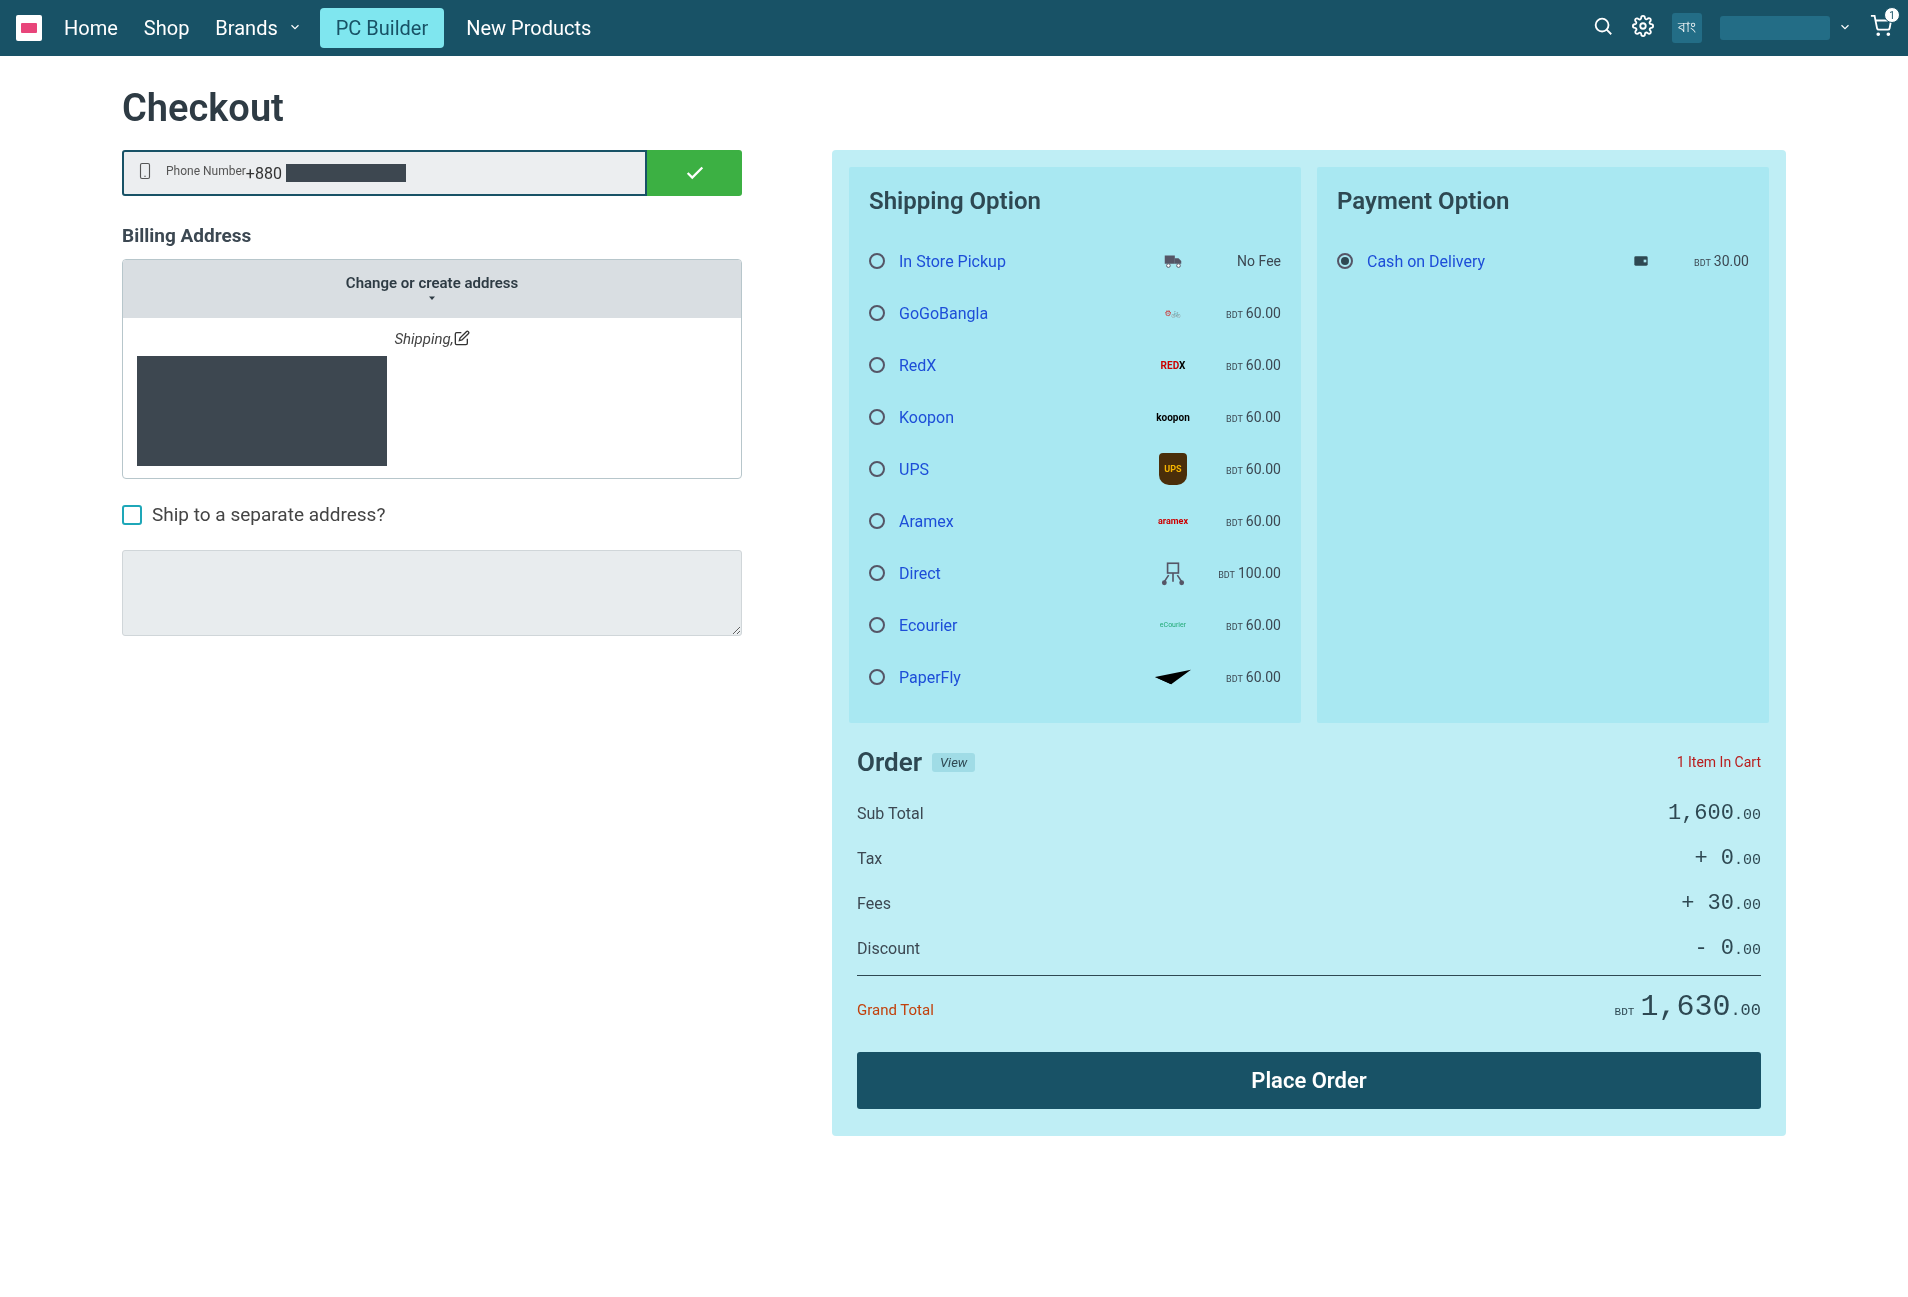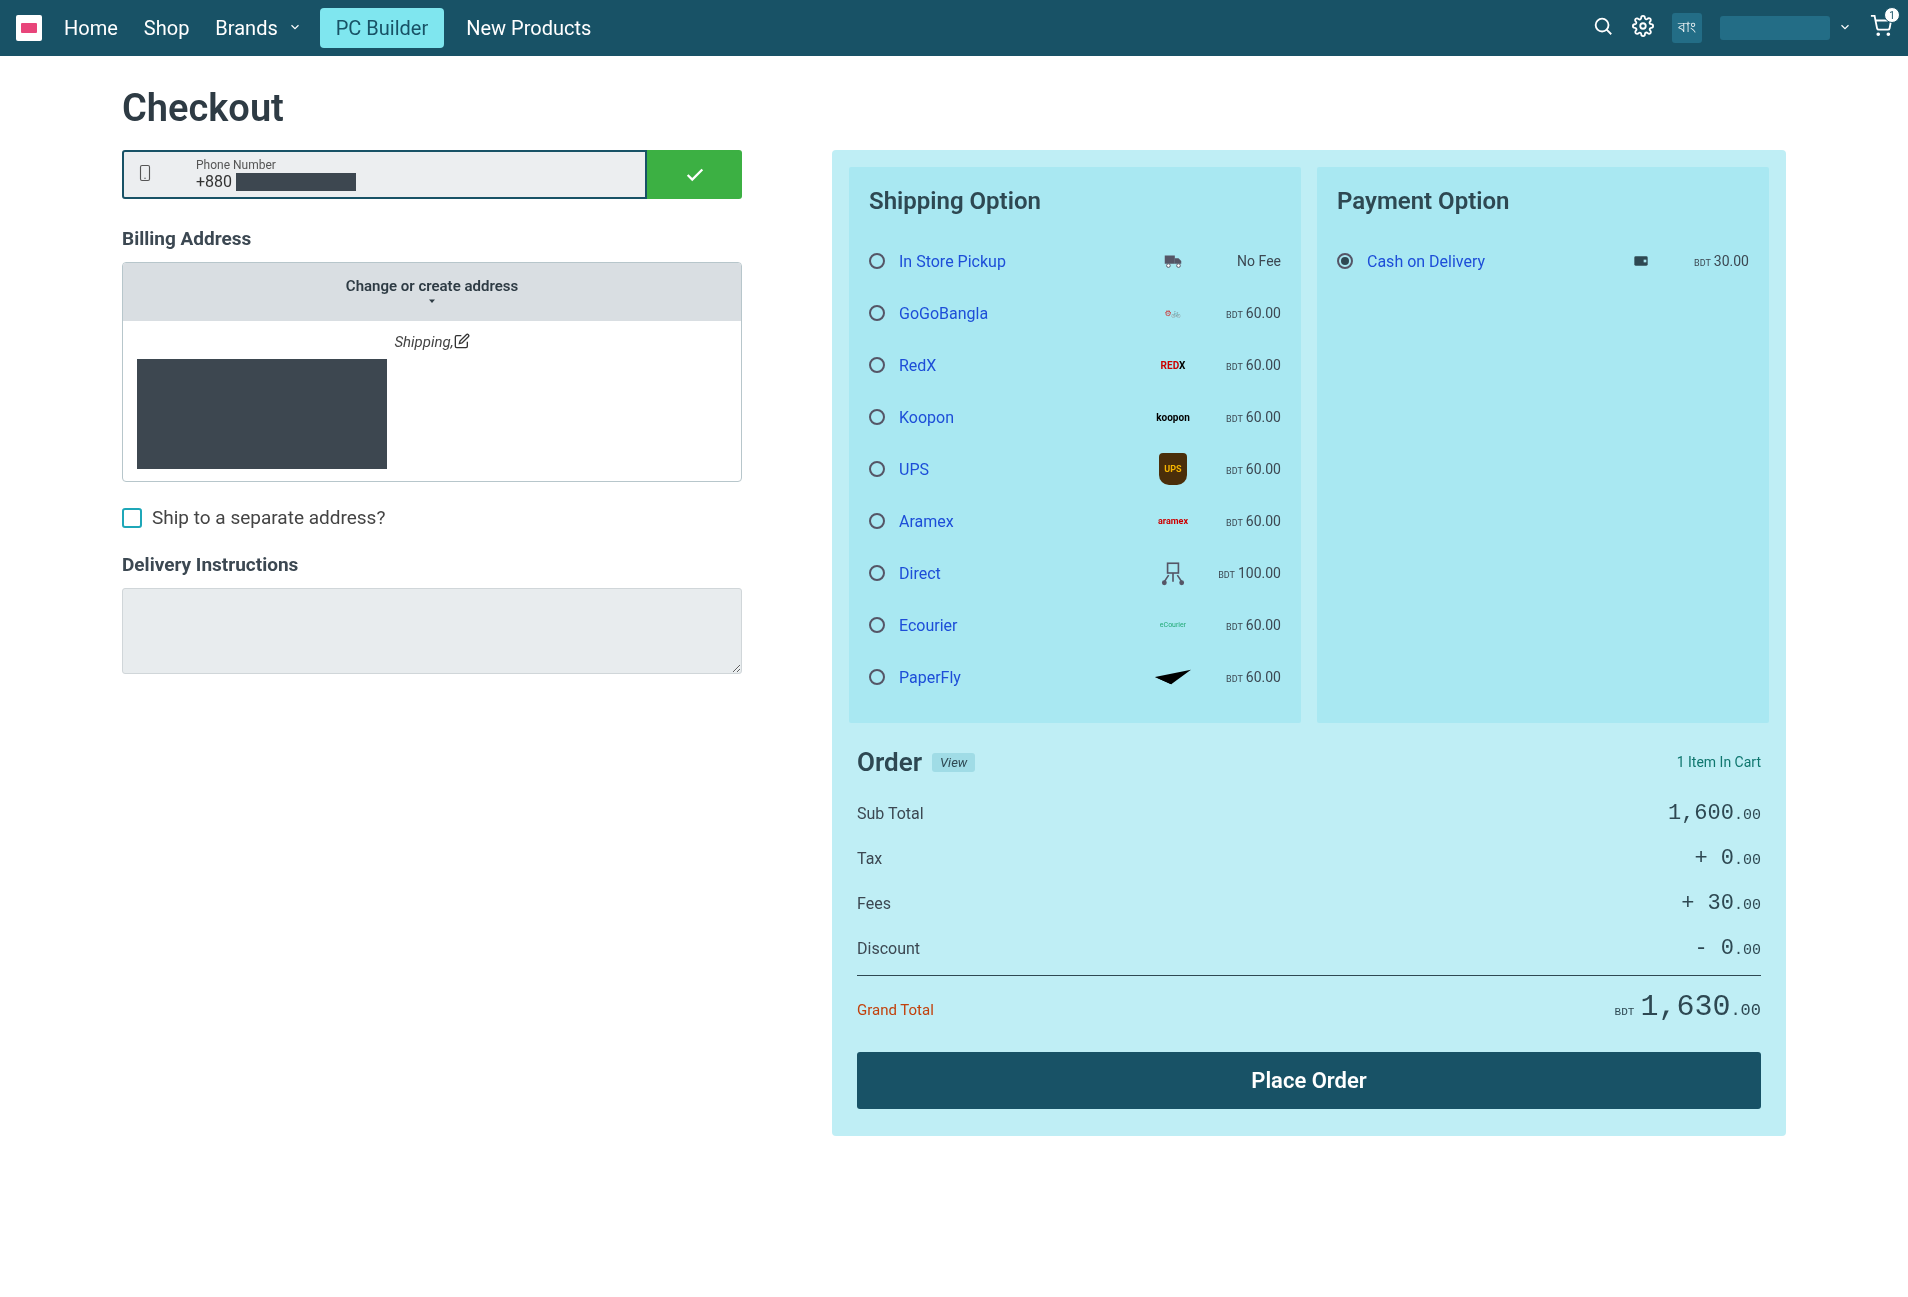--- a/index.html
+++ b/index.html
@@ -27,21 +27,21 @@
   .page-title { font-size: 38px; font-weight: 600; color: #2e3b44; margin-bottom: 20px; }
   
   .layout { display: flex; gap: 90px; align-items: flex-start; }
   .left-col { width: 620px; }
   .right-col { flex: 1; }
   
   
   .phone-row { display:flex; gap:0; margin-bottom:28px;}
   .phone-box { flex:1; border:2px solid #185266; background:#eceef0; display:flex; align-items:center; padding:6px 12px; gap:12px; border-radius:3px 0 0 3px;}
   .phone-icon svg { width:18px; height:26px; stroke:#555;}
-  .phone-texts { display:flex; flex-direction:column;margin-left:30px;}
+  .phone-texts { display:flex; flex-direction:row;}
   .phone-label { font-size:12px; color:#555;}
   .phone-value { font-size:16px; color:#333; display:flex; align-items:center; gap:2px;}
   .phone-hidden { display:inline-block; width:120px; height:18px; background:#3d4750; margin-left:2px;}
   .phone-confirm { width:95px; background:#3cb043; display:flex; align-items:center; justify-content:center; cursor:pointer; border-radius:0 3px 3px 0;}
   .phone-confirm svg { width:22px; height:22px; stroke:#fff;}
   
   
   .section-h { font-size:19px; color:#3c4852; margin-bottom:12px;}
   .address-select { border:1px solid #b7c6cb; border-radius:4px; overflow:hidden;}
   .select-bar { background:#d9dee2; padding:14px 16px; display:flex; justify-content:space-between; align-items:center; font-weight:600; font-size:15px; color:#2e3b44; cursor:pointer;flex-direction:column;}
@@ -71,21 +71,21 @@
   .ship-price { width:72px; text-align:right; font-size:14px; color:#3c4852;}
   .ship-price .cur { font-size:9px; margin-right:3px;}
   .ship-price.nofee { font-size:14px;}
   
   
   .order-area { margin-top:16px; padding:8px 8px 10px;}
   .order-head { display:flex; justify-content:space-between; align-items:center; margin-bottom:14px;}
   .order-left { display:flex; align-items:center; gap:10px;}
   .order-title { font-size:26px; font-weight:600; color:#2e4852;}
   .view-btn { background:#a0dce6; padding:2px 8px; border-radius:3px; font-size:13px; color:#2e4852; cursor:pointer;font-style:italic;}
-  .cart-count { font-size:14px; color:#0f766e;}
+  .cart-count { font-size:14px; color:#b91c1c;}
   .sum-row { display:flex; justify-content:space-between; align-items:baseline; padding:10px 0;}
   .sum-label { font-size:16px; color:#3c4852;}
   .sum-val { font-family:'Courier New',monospace; font-size:22px; color:#2e4852;}
   .sum-val .dec { font-size:15px;}
   .hr { border:none; border-top:1px solid #2e4852; margin:4px 0;}
   .gt-label { font-size:15px; color:#c2410c;}
   .gt-val { font-family:'Courier New',monospace; font-size:30px; color:#2e4852;}
   .gt-val .cur { font-size:11px; margin-right:6px;}
   .gt-val .dec { font-size:17px;}
   .place-btn { background:#185266; color:#fff; font-size:22px; font-weight:600; padding:16px; text-align:center; border-radius:3px; cursor:pointer; margin-top:18px;}
@@ -195,21 +195,20 @@
           </div>
           <div class="addr-block"></div>
         </div>
       </div>
 
       <div class="checkbox-row">
         <div class="cbox"></div>
         <span class="cbox-label">Ship to a separate address?</span>
       </div>
 
-      <h3 class="section-h">Delivery Instructions</h3>
       <textarea class="instr-area" style=""></textarea>
     </div>
 
     <div class="right-col">
       <div class="right-panel">
         <div class="two-col">
           <div class="opt-box">
             <div class="opt-title">Shipping Option</div>
             <div id="ship-list">
                 <div class="ship-row">

